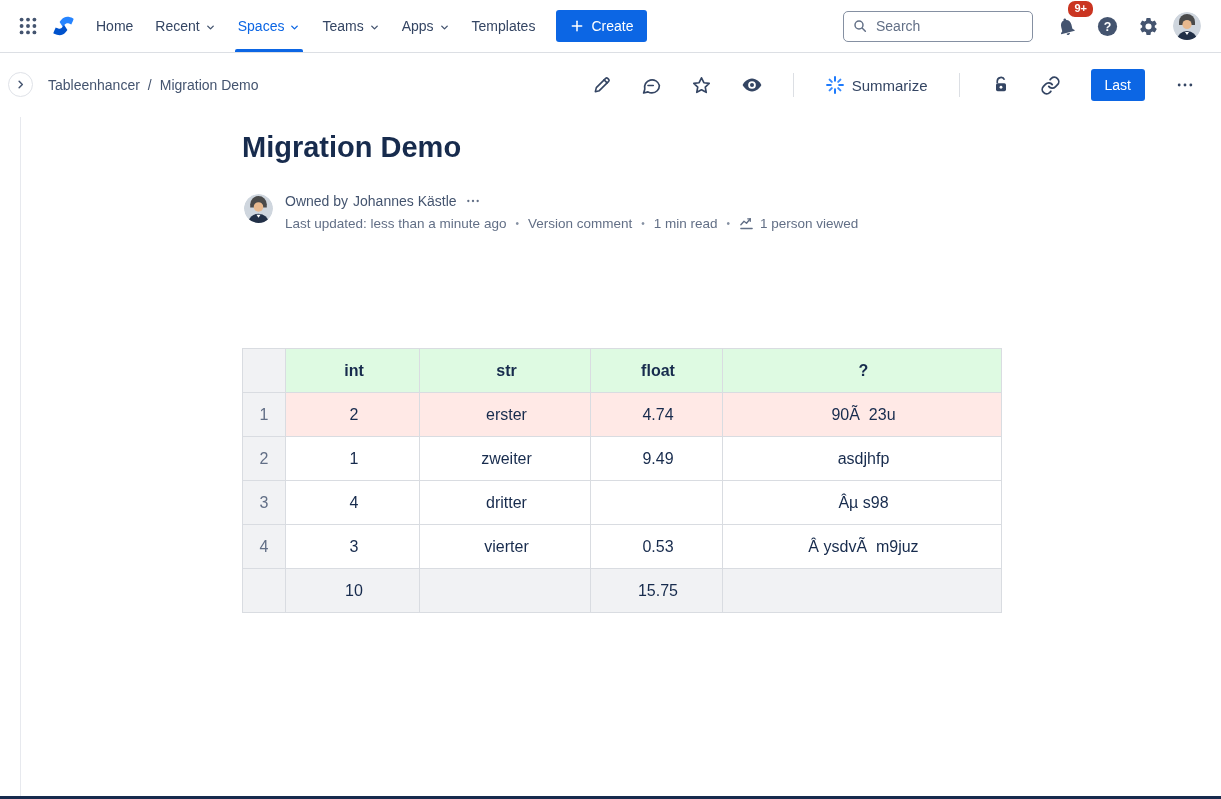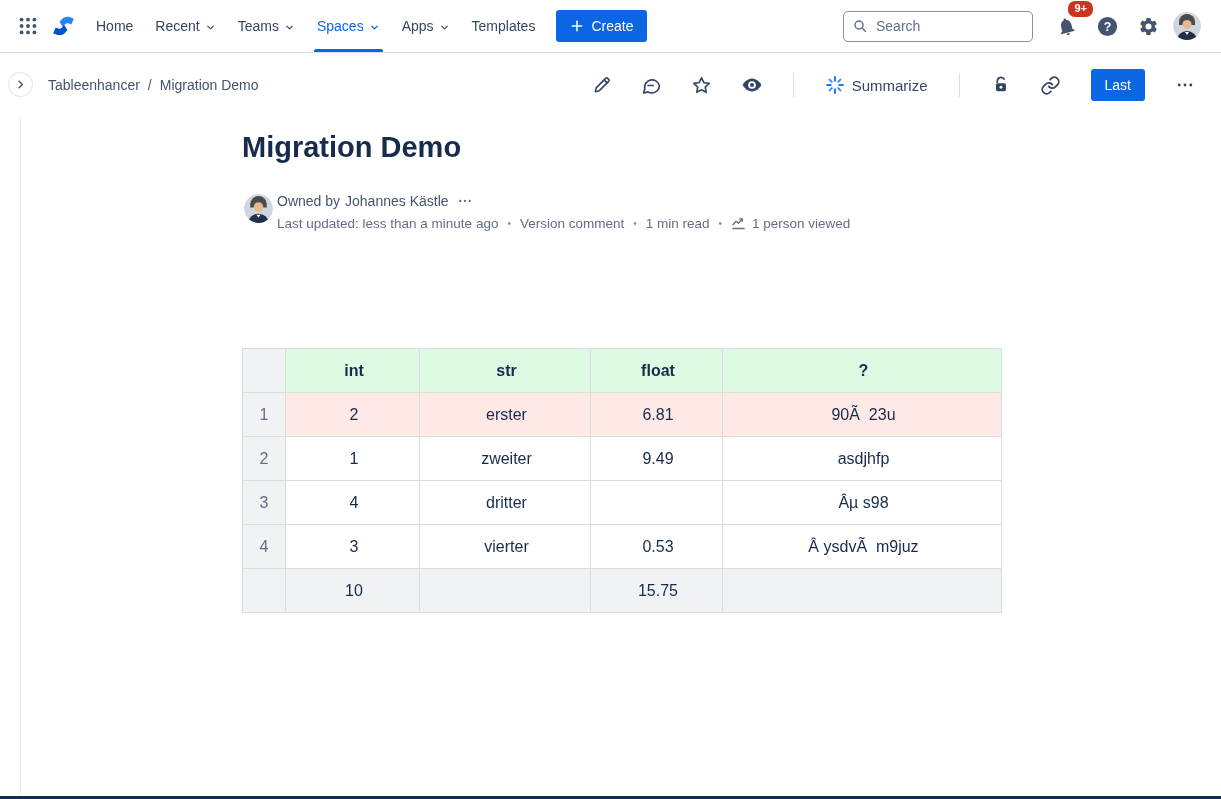--- a/index.html
+++ b/index.html
@@ -57,21 +57,21 @@
     border-radius:3px; color:#344563; cursor:pointer; }
   .vdiv { width:1px; height:24px; background:#dcdfe4; margin:0 7px; }
   .summarize { display:flex; align-items:center; gap:7px; padding:0 6px; height:32px;
     font-size:15px; font-weight:500; color:#344563; cursor:pointer; border-radius:3px; }
   .share-btn { height:32px; padding:0 14px; margin:0 6px; background:#0c66e4; color:#fff;
     border:none; border-radius:3px; font-size:14px; font-weight:500; font-family:inherit; cursor:pointer; }
 
   
   .page-title { position:absolute; left:242px; top:131px; font-size:29px; font-weight:600;
     color:#172b4d; letter-spacing:0; }
-  .byline { position:absolute; left:244px; top:194px; display:flex; gap:4px; }
+  .byline { position:absolute; left:244px; top:194px; display:flex; gap:12px; }
   .byline .avatar2 { width:29px; height:29px; border-radius:50%; overflow:hidden; flex:none; }
   .byline-line1 { display:flex; align-items:center; gap:5px; font-size:14px; color:#44546f;
     height:16px; margin-top:-1px; }
   .byline-line1 .owner-name { cursor:pointer; }
   .more-dots { color:#626f86; margin-left:4px; cursor:pointer; display:flex; align-items:center; }
   .byline-line2 { display:flex; align-items:center; gap:9px; font-size:13.5px; color:#626f86;
     margin-top:7px; }
   .byline-line2 .dot { font-size:10px; color:#8590a2; }
   .views { display:flex; align-items:center; gap:6px; cursor:pointer; }
 
@@ -125,30 +125,30 @@
         <span>Home</span>
       </span>
       <span class="nav-item">
         <span>Recent</span>
         <span class="chev">
           <svg width="11" height="11" viewBox="0 0 24 24" fill="none" stroke="currentColor" stroke-width="3" stroke-linecap="round" stroke-linejoin="round">
               <polyline points="6 9 12 15 18 9"></polyline>
             </svg>
         </span>
       </span>
-      <span class="nav-item">
-        <span>Teams</span>
+      <span class="nav-item active">
+        <span>Spaces</span>
         <span class="chev">
           <svg width="11" height="11" viewBox="0 0 24 24" fill="none" stroke="currentColor" stroke-width="3" stroke-linecap="round" stroke-linejoin="round">
               <polyline points="6 9 12 15 18 9"></polyline>
             </svg>
         </span>
       </span>
-      <span class="nav-item active">
-        <span>Spaces</span>
+      <span class="nav-item">
+        <span>Teams</span>
         <span class="chev">
           <svg width="11" height="11" viewBox="0 0 24 24" fill="none" stroke="currentColor" stroke-width="3" stroke-linecap="round" stroke-linejoin="round">
               <polyline points="6 9 12 15 18 9"></polyline>
             </svg>
         </span>
       </span>
       <span class="nav-item">
         <span>Apps</span>
         <span class="chev">
           <svg width="11" height="11" viewBox="0 0 24 24" fill="none" stroke="currentColor" stroke-width="3" stroke-linecap="round" stroke-linejoin="round">
@@ -384,21 +384,21 @@
         <th class="hd col-str">str</th>
         <th class="hd col-flt">float</th>
         <th class="hd col-q">?</th>
       </tr>
     </thead>
     <tbody>
       <tr class="r-pink">
         <td class="rn">1</td>
         <td class="c">2</td>
         <td class="c">erster</td>
-        <td class="c">6.81</td>
+        <td class="c">4.74</td>
         <td class="c">90Ã&nbsp; 23u</td>
       </tr>
       <tr>
         <td class="rn">2</td>
         <td class="c">1</td>
         <td class="c">zweiter</td>
         <td class="c">9.49</td>
         <td class="c">asdjhfp</td>
       </tr>
       <tr>

